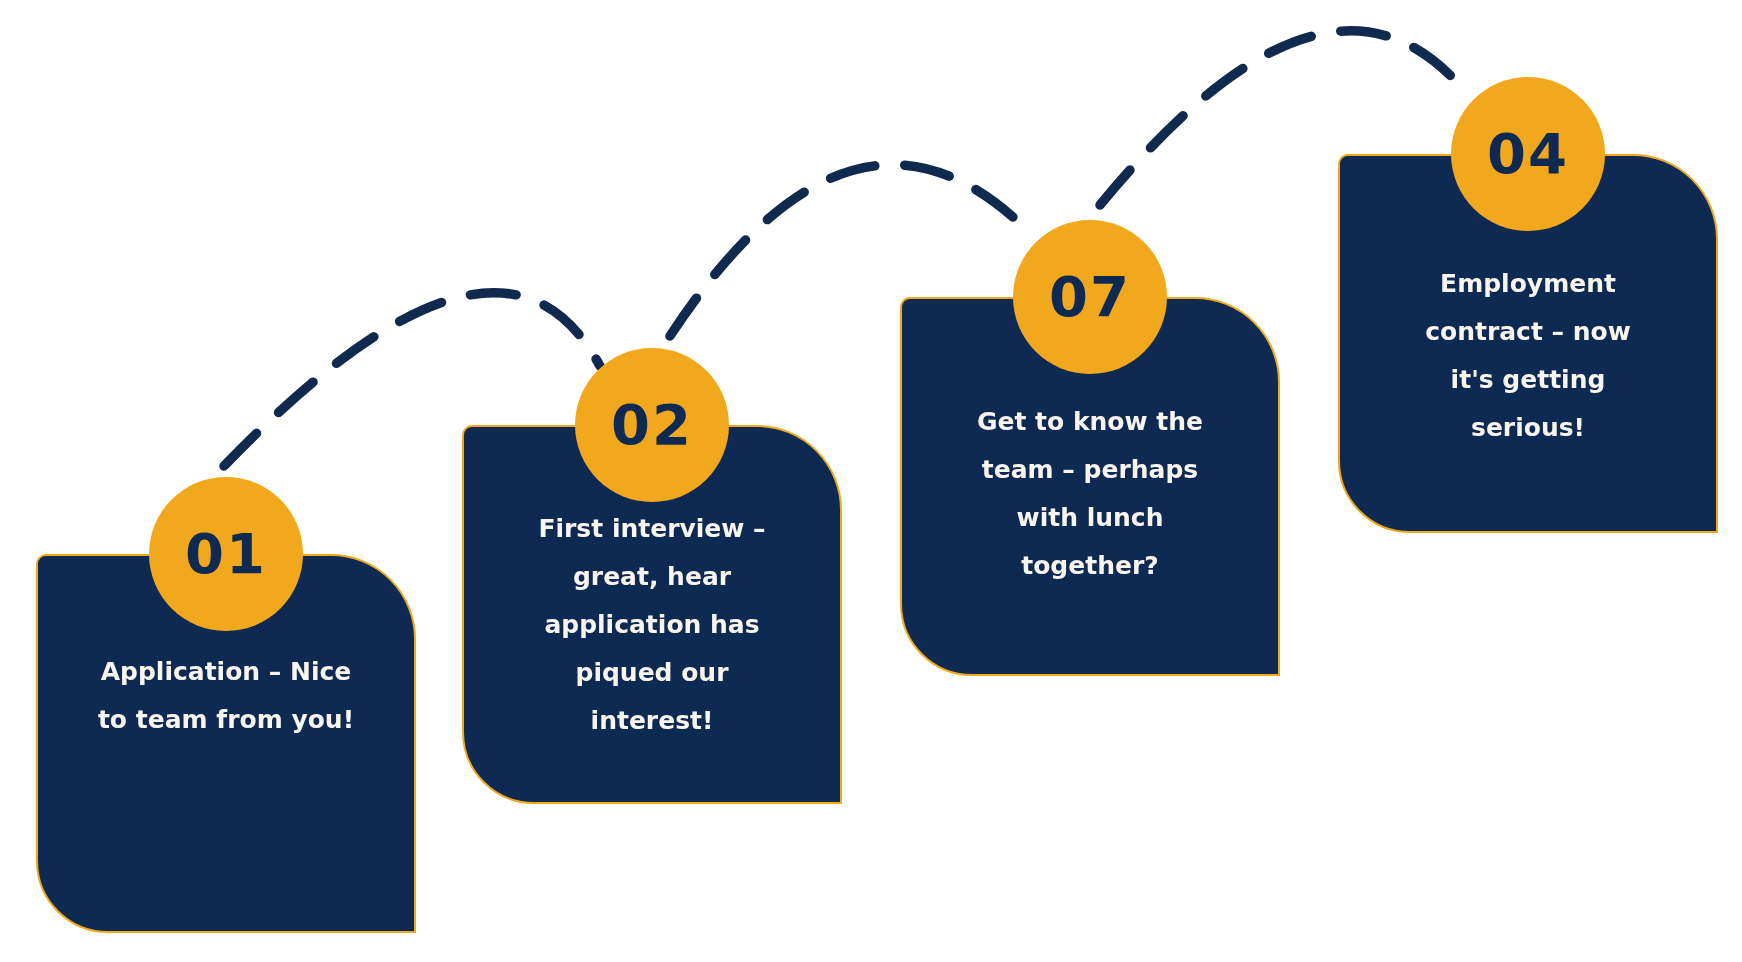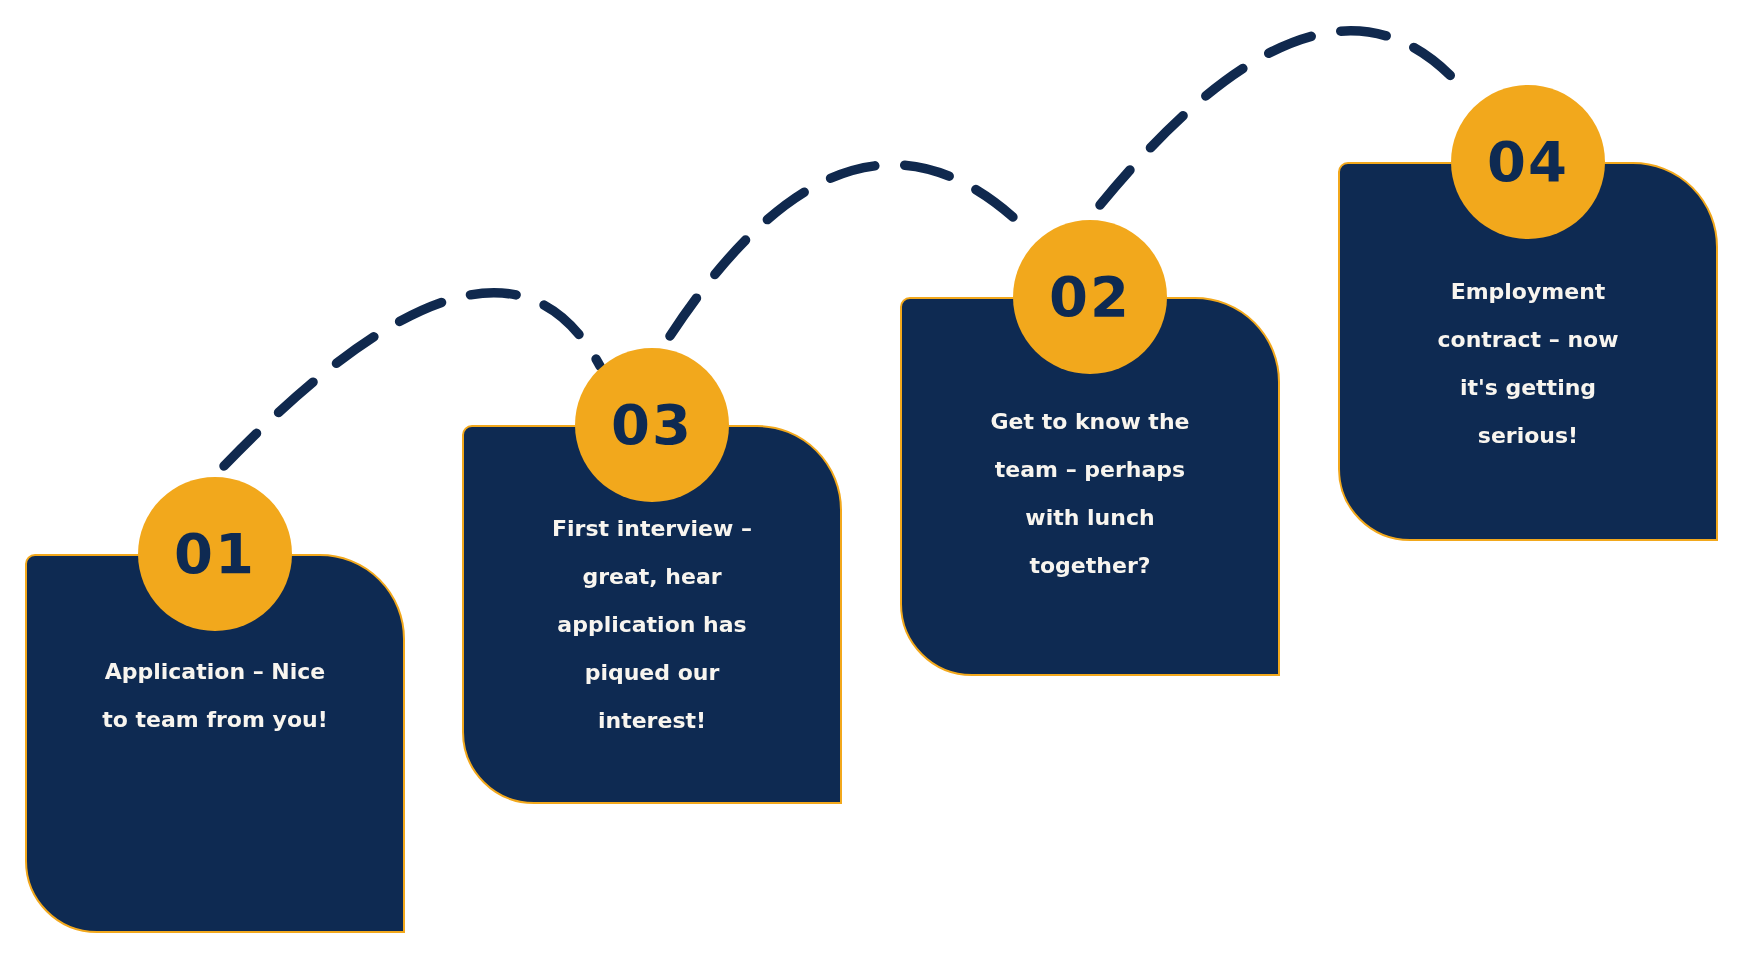--- a/index.html
+++ b/index.html
@@ -26,24 +26,24 @@
   }
   .card {
     position: absolute;
     width: 380px;
     height: 379px;
     box-sizing: border-box;
     background: #0e2a52;
     border: 2.5px solid #f2a81c;
     border-radius: 10px 85px 0 72px;
   }
-  .card1 { left: 25px;   top: 554px; }
+  .card1 { left: 36px;   top: 554px; }
   .card2 { left: 462px;  top: 425px; }
   .card3 { left: 900px;  top: 297px; }
-  .card4 { left: 1338px; top: 162px; }
+  .card4 { left: 1338px; top: 154px; }
   .badge {
     position: absolute;
     left: 50%; top: -2.5px;
     transform: translate(-50%, -50%);
     width: 154px; height: 154px;
     border-radius: 50%;
     background: #f2a81c;
     display: flex;
     align-items: center;
     justify-content: center;
@@ -54,21 +54,21 @@
     color: #0e2a52;
     letter-spacing: 2px;
     line-height: 1;
   }
   .card-text {
     position: absolute;
     left: 12px; right: 12px;
     text-align: center;
     color: #f8f5ef;
     font-weight: bold;
-    font-size: 22px;
+    font-size: 25px;
     line-height: 48px;
     white-space: pre-line;
   }
   .card1 .card-text { top: 92px; }
   .card2 .card-text { top: 78px; }
   .card3 .card-text { top: 99px; }
   .card4 .card-text { top: 104px; }
 </style>
 </head>
 <body>
@@ -84,32 +84,32 @@
   <div class="card card1">
     <div class="badge">
       <span>01</span>
     </div>
     <div class="card-text">Application – Nice
 to team from you!</div>
   </div>
 
   <div class="card card2">
     <div class="badge">
-      <span>03</span>
+      <span>02</span>
     </div>
     <div class="card-text">First interview –
 great, hear
 application has
 piqued our
 interest!</div>
   </div>
 
   <div class="card card3">
     <div class="badge">
-      <span>02</span>
+      <span>07</span>
     </div>
     <div class="card-text">Get to know the
 team – perhaps
 with lunch
 together?</div>
   </div>
 
   <div class="card card4">
     <div class="badge">
       <span>04</span>

